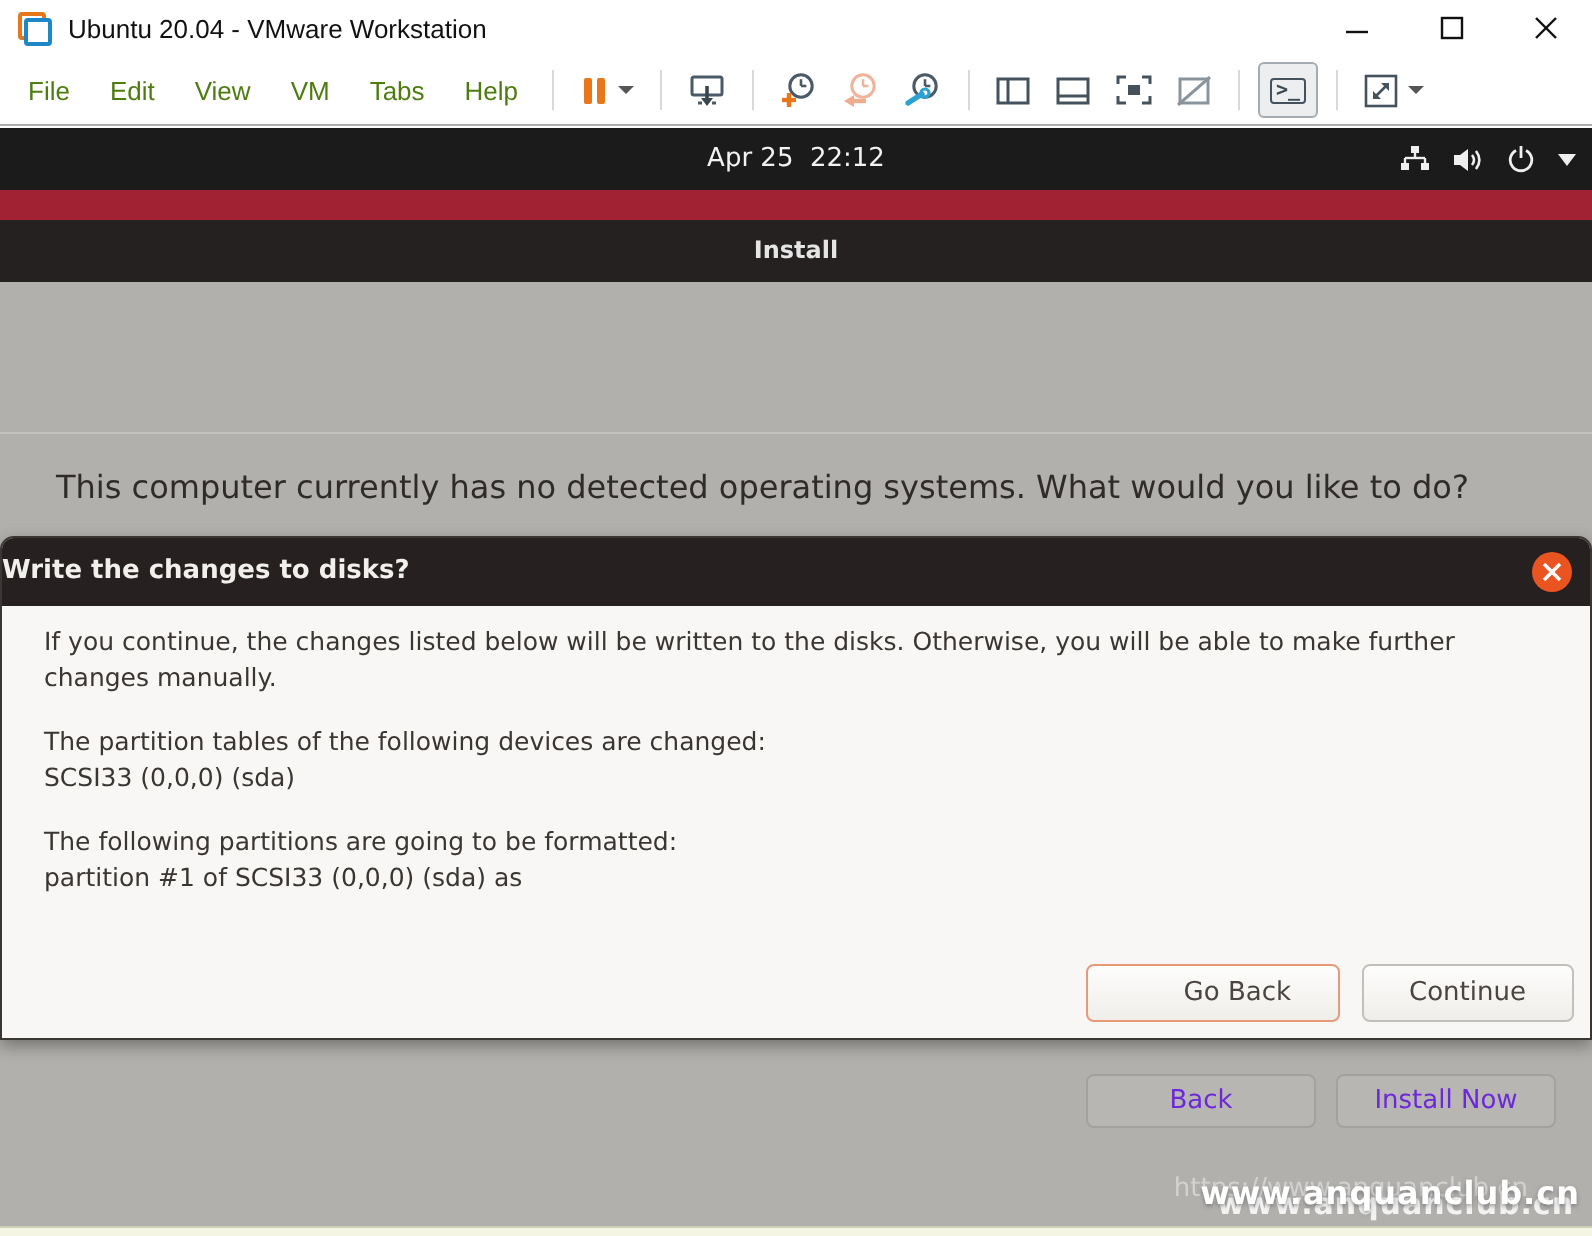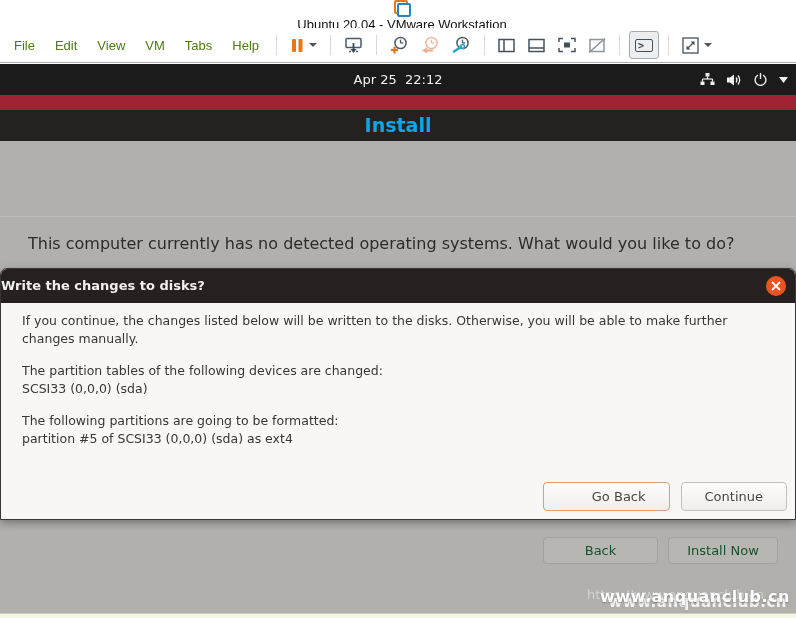--- a/index.html
+++ b/index.html
@@ -1,21 +1,21 @@
 <!DOCTYPE html>
 <html><head>
 <meta charset="utf-8">
 <style>
   html,body{margin:0;padding:0;}
   body{width:796px;height:618px;position:relative;overflow:hidden;background:#fff;
        font-family:"DejaVu Sans",sans-serif;}
 
   
   .titlebar{position:absolute;top:0;left:0;right:0;height:28px;background:#fff;
-            display:flex;align-items:center;flex-direction:column;}
+            display:flex;align-items:center;}
   .vm-logo{width:17px;height:17px;margin-left:9px;position:relative;flex:0 0 auto;}
   .vm-logo .sq{position:absolute;width:10px;height:10px;background:#fff;border-radius:2px;}
   .vm-logo .orange{left:0;top:0;border:2.5px solid #e8771c;}
   .vm-logo .blue{right:0;bottom:0;border:2.5px solid #1e87c8;}
   .win-title{font-family:"Liberation Sans",sans-serif;font-size:13px;color:#111;margin-left:8px;}
   .win-controls{margin-left:auto;display:flex;height:28px;}
   .win-btn{width:47px;height:28px;display:flex;align-items:center;justify-content:center;}
 
   .toolbar{position:absolute;top:28px;left:0;right:0;height:35px;background:#fff;
            border-bottom:1px solid #aeaeae;display:flex;align-items:center;padding-left:4px;box-sizing:border-box;}
@@ -30,28 +30,28 @@
                  border:1.4px solid #44525e;border-radius:2px;padding:0 2px;line-height:11px;}
 
   
   .guest{position:absolute;top:64px;left:0;width:796px;height:549px;background:#b2b0ad;}
   .gpanel{position:absolute;top:0;left:0;right:0;height:31px;background:#1b1b1b;}
   .clock{position:absolute;left:0;right:0;top:0;height:31px;line-height:31px;text-align:center;
          color:#f2f2f2;font-size:13px;white-space:pre;}
   .gicons{position:absolute;right:8px;top:0;height:31px;display:flex;align-items:center;gap:11px;}
   .maroon{position:absolute;top:31px;left:0;right:0;height:15px;background:#a12333;}
   .iheader{position:absolute;top:46px;left:0;right:0;height:31px;background:#252120;}
-  .iheader-text{color:#0ea5e9;font-weight:bold;font-size:19px;text-align:center;line-height:31px;}
+  .iheader-text{color:#e5e5e5;font-weight:bold;font-size:12px;text-align:center;line-height:31px;}
 
   .page-title{position:absolute;top:99px;left:21px;font-size:22px;color:#34312d;}
   .divider{position:absolute;top:152px;left:0;right:0;height:1px;background:#c2c0bd;}
   .prompt{position:absolute;top:170px;left:28px;font-size:16px;color:#2e2b28;}
 
   .bg-buttons{position:absolute;top:473px;right:18px;display:flex;gap:10px;}
-  .gbtn{height:27px;border:1px solid #a3a19d;border-radius:4px;background:#b8b6b3;color:#14532d;
+  .gbtn{height:27px;border:1px solid #a3a19d;border-radius:4px;background:#b8b6b3;color:#6d28d9;
         font-size:13px;display:flex;align-items:center;justify-content:center;box-sizing:border-box;}
   .gbtn.back{width:115px;}
   .gbtn.install{width:110px;}
 
   
   .dialog{position:absolute;top:204px;left:0;width:794px;height:250px;background:#f8f7f5;
           border:1px solid #3a3632;border-radius:7px 7px 0 0;box-shadow:0 3px 8px rgba(0,0,0,.35);}
   .dlg-header{height:34px;background:#262120;border-radius:6px 6px 0 0;position:relative;}
   .dlg-title{line-height:34px;color:#f2f0ed;font-weight:bold;font-size:13px;}
   .dlg-close{position:absolute;right:9px;top:7px;width:20px;height:20px;border-radius:50%;
@@ -267,21 +267,21 @@
           <line x1="1" y1="1" x2="9" y2="9" stroke="#fff" stroke-width="1.8"></line>
           <line x1="9" y1="1" x2="1" y2="9" stroke="#fff" stroke-width="1.8"></line>
         </svg>
       </div>
     </div>
     <div class="dlg-body">
       <p>If you continue, the changes listed below will be written to the disks. Otherwise, you will be able to make further changes manually.</p>
       <p class="gap">The partition tables of the following devices are changed:</p>
       <p class="indent">SCSI33 (0,0,0) (sda)</p>
       <p class="gap">The following partitions are going to be formatted:</p>
-      <p class="indent">partition #5 of SCSI33 (0,0,0) (sda) as ext4</p>
+      <p class="indent">partition #1 of SCSI33 (0,0,0) (sda) as</p>
     </div>
     <div class="dlg-buttons">
       <div class="btn goback">Go Back</div>
       <div class="btn">Continue</div>
     </div>
   </div>
 
   <div class="watermark">
     <span class="wm-gray">https://www.anquanclub.cn</span>
     <span class="wm-white2">www.anquanclub.cn</span>

